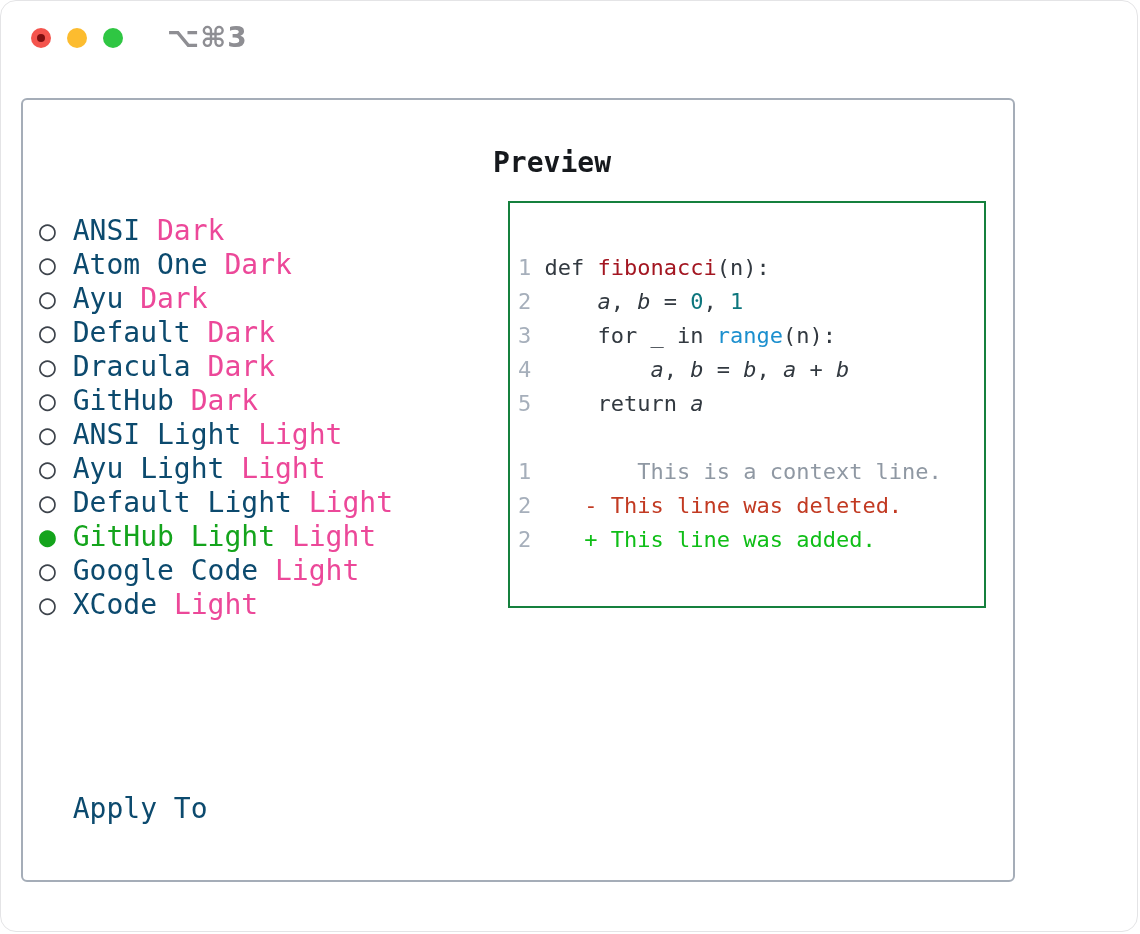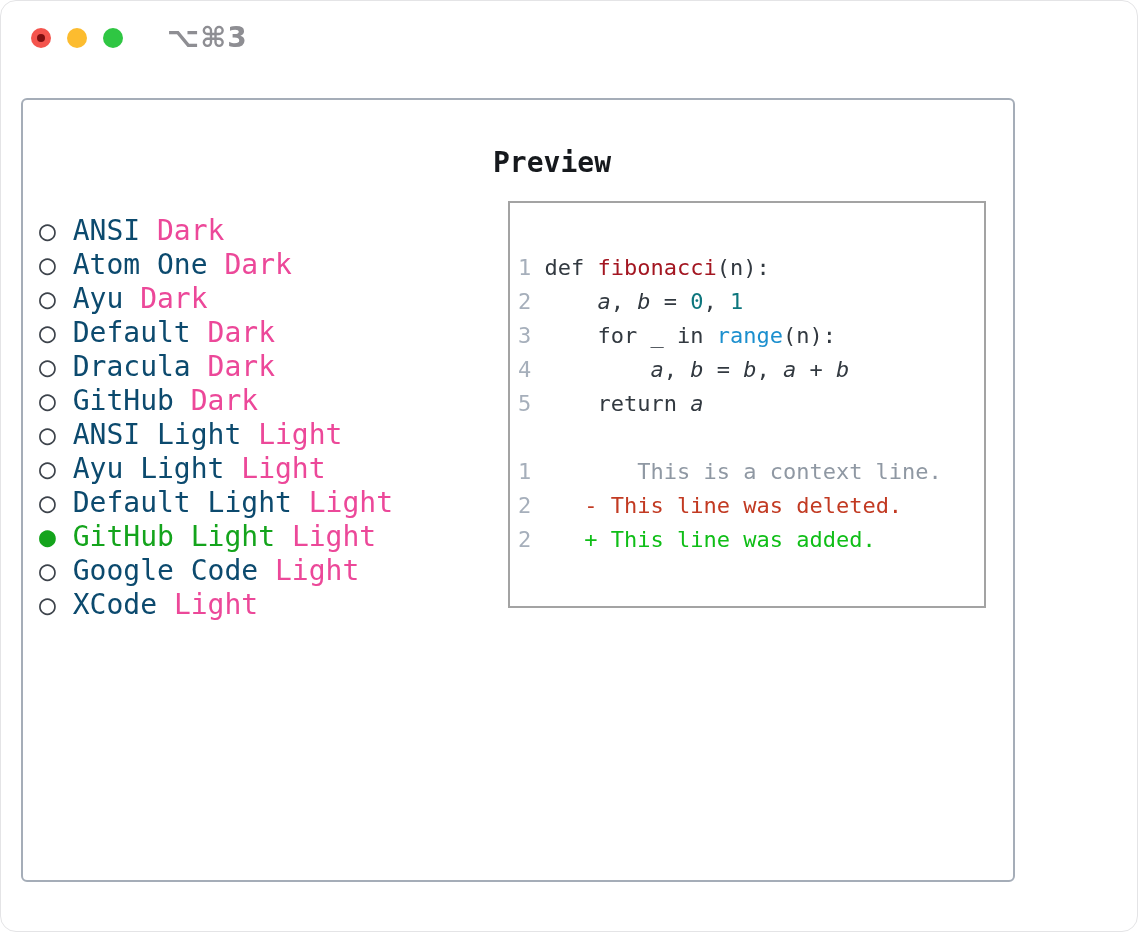--- a/index.html
+++ b/index.html
@@ -32,21 +32,21 @@
   .hdr{color:#16191d;font-weight:bold;}
   .item-name{color:#0c4a6e;}
   .marker{color:#3d434b;}
   .muted{color:#ec4899;}
   .sel{color:#14a41c;}
   .section-gap{height:34px;}
   
   .preview-title{position:absolute;left:470px;top:46px;color:#16191d;font-weight:bold;}
   .preview-box{
     position:absolute;left:485px;top:101px;width:478px;height:407px;
-    border:2px solid #a3a3a3;background:#ffffff;box-sizing:border-box;overflow:hidden;
+    border:2px solid #15803d;background:#ffffff;box-sizing:border-box;overflow:hidden;
   }
   .preview-box pre{margin:0;padding:48px 0 0 8px;font-size:22px;line-height:34px;font-family:"DejaVu Sans Mono",monospace;}
   .ln{color:#a6afbb;}
   .code{color:#323940;}
   .fn{color:#a31621;}
   .num{color:#0d767d;}
   .bi{color:#1b8fce;}
   .var{color:#323940;font-style:italic;}
   .ctx{color:#8f98a3;}
   .del{color:#c23a22;}
@@ -66,20 +66,21 @@
       <span class="light light-zoom"></span>
     </div>
     <div class="win-title">⌥⌘3</div>
   </div>
 
   <div class="panel">
 
     <div class="left-col mono">
       <div><div class="row"><span class="marker">○</span><span> </span><span class="item-name">ANSI</span><span> </span><span class="muted">Dark</span></div><div class="row"><span class="marker">○</span><span> </span><span class="item-name">Atom One</span><span> </span><span class="muted">Dark</span></div><div class="row"><span class="marker">○</span><span> </span><span class="item-name">Ayu</span><span> </span><span class="muted">Dark</span></div><div class="row"><span class="marker">○</span><span> </span><span class="item-name">Default</span><span> </span><span class="muted">Dark</span></div><div class="row"><span class="marker">○</span><span> </span><span class="item-name">Dracula</span><span> </span><span class="muted">Dark</span></div><div class="row"><span class="marker">○</span><span> </span><span class="item-name">GitHub</span><span> </span><span class="muted">Dark</span></div><div class="row"><span class="marker">○</span><span> </span><span class="item-name">ANSI Light</span><span> </span><span class="muted">Light</span></div><div class="row"><span class="marker">○</span><span> </span><span class="item-name">Ayu Light</span><span> </span><span class="muted">Light</span></div><div class="row"><span class="marker">○</span><span> </span><span class="item-name">Default Light</span><span> </span><span class="muted">Light</span></div><div class="row"><span class="sel">●</span><span> </span><span class="sel">GitHub Light</span><span> </span><span class="muted">Light</span></div><div class="row"><span class="marker">○</span><span> </span><span class="item-name">Google Code</span><span> </span><span class="muted">Light</span></div><div class="row"><span class="marker">○</span><span> </span><span class="item-name">XCode</span><span> </span><span class="muted">Light</span></div></div>
       <div class="section-gap"></div>
+      <div class="row"><span>  </span><span class="item-name">Apply To</span></div>
       
       
     </div>
 
     <div class="preview-title mono">Preview</div>
 
     <div class="preview-box">
       <pre><span class="ln">1</span><span class="code"> def </span><span class="fn">fibonacci</span><span class="code">(n):</span>
 <span class="ln">2</span><span class="code">     </span><span class="var">a</span><span class="code">, </span><span class="var">b</span><span class="code"> = </span><span class="num">0</span><span class="code">, </span><span class="num">1</span>
 <span class="ln">3</span><span class="code">     for _ in </span><span class="bi">range</span><span class="code">(n):</span>

